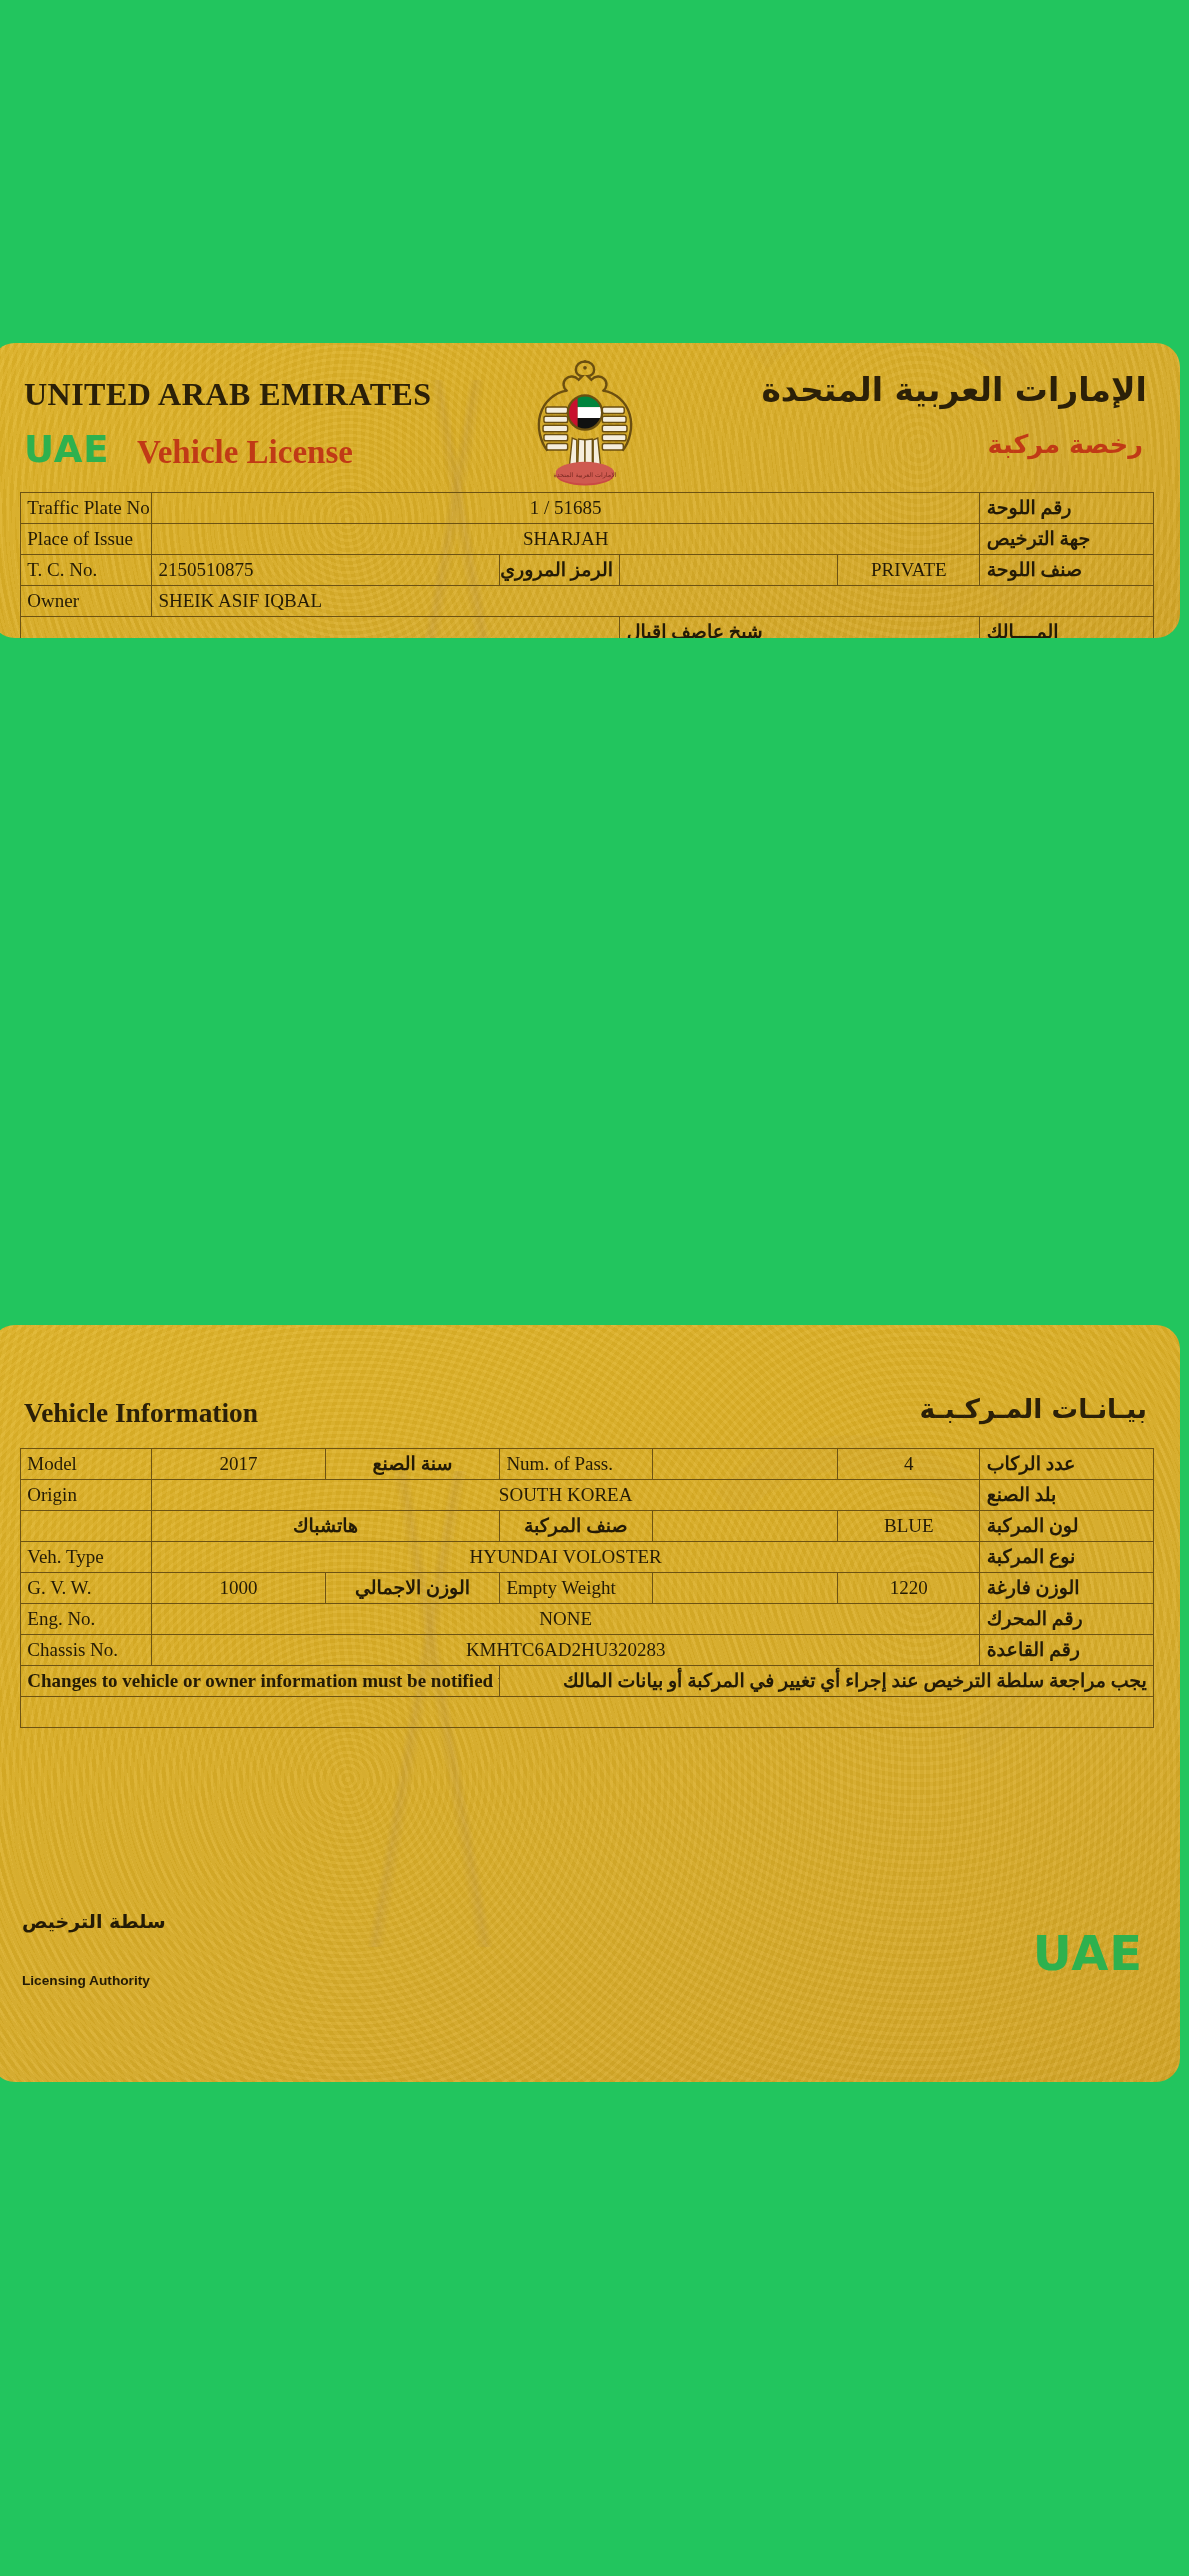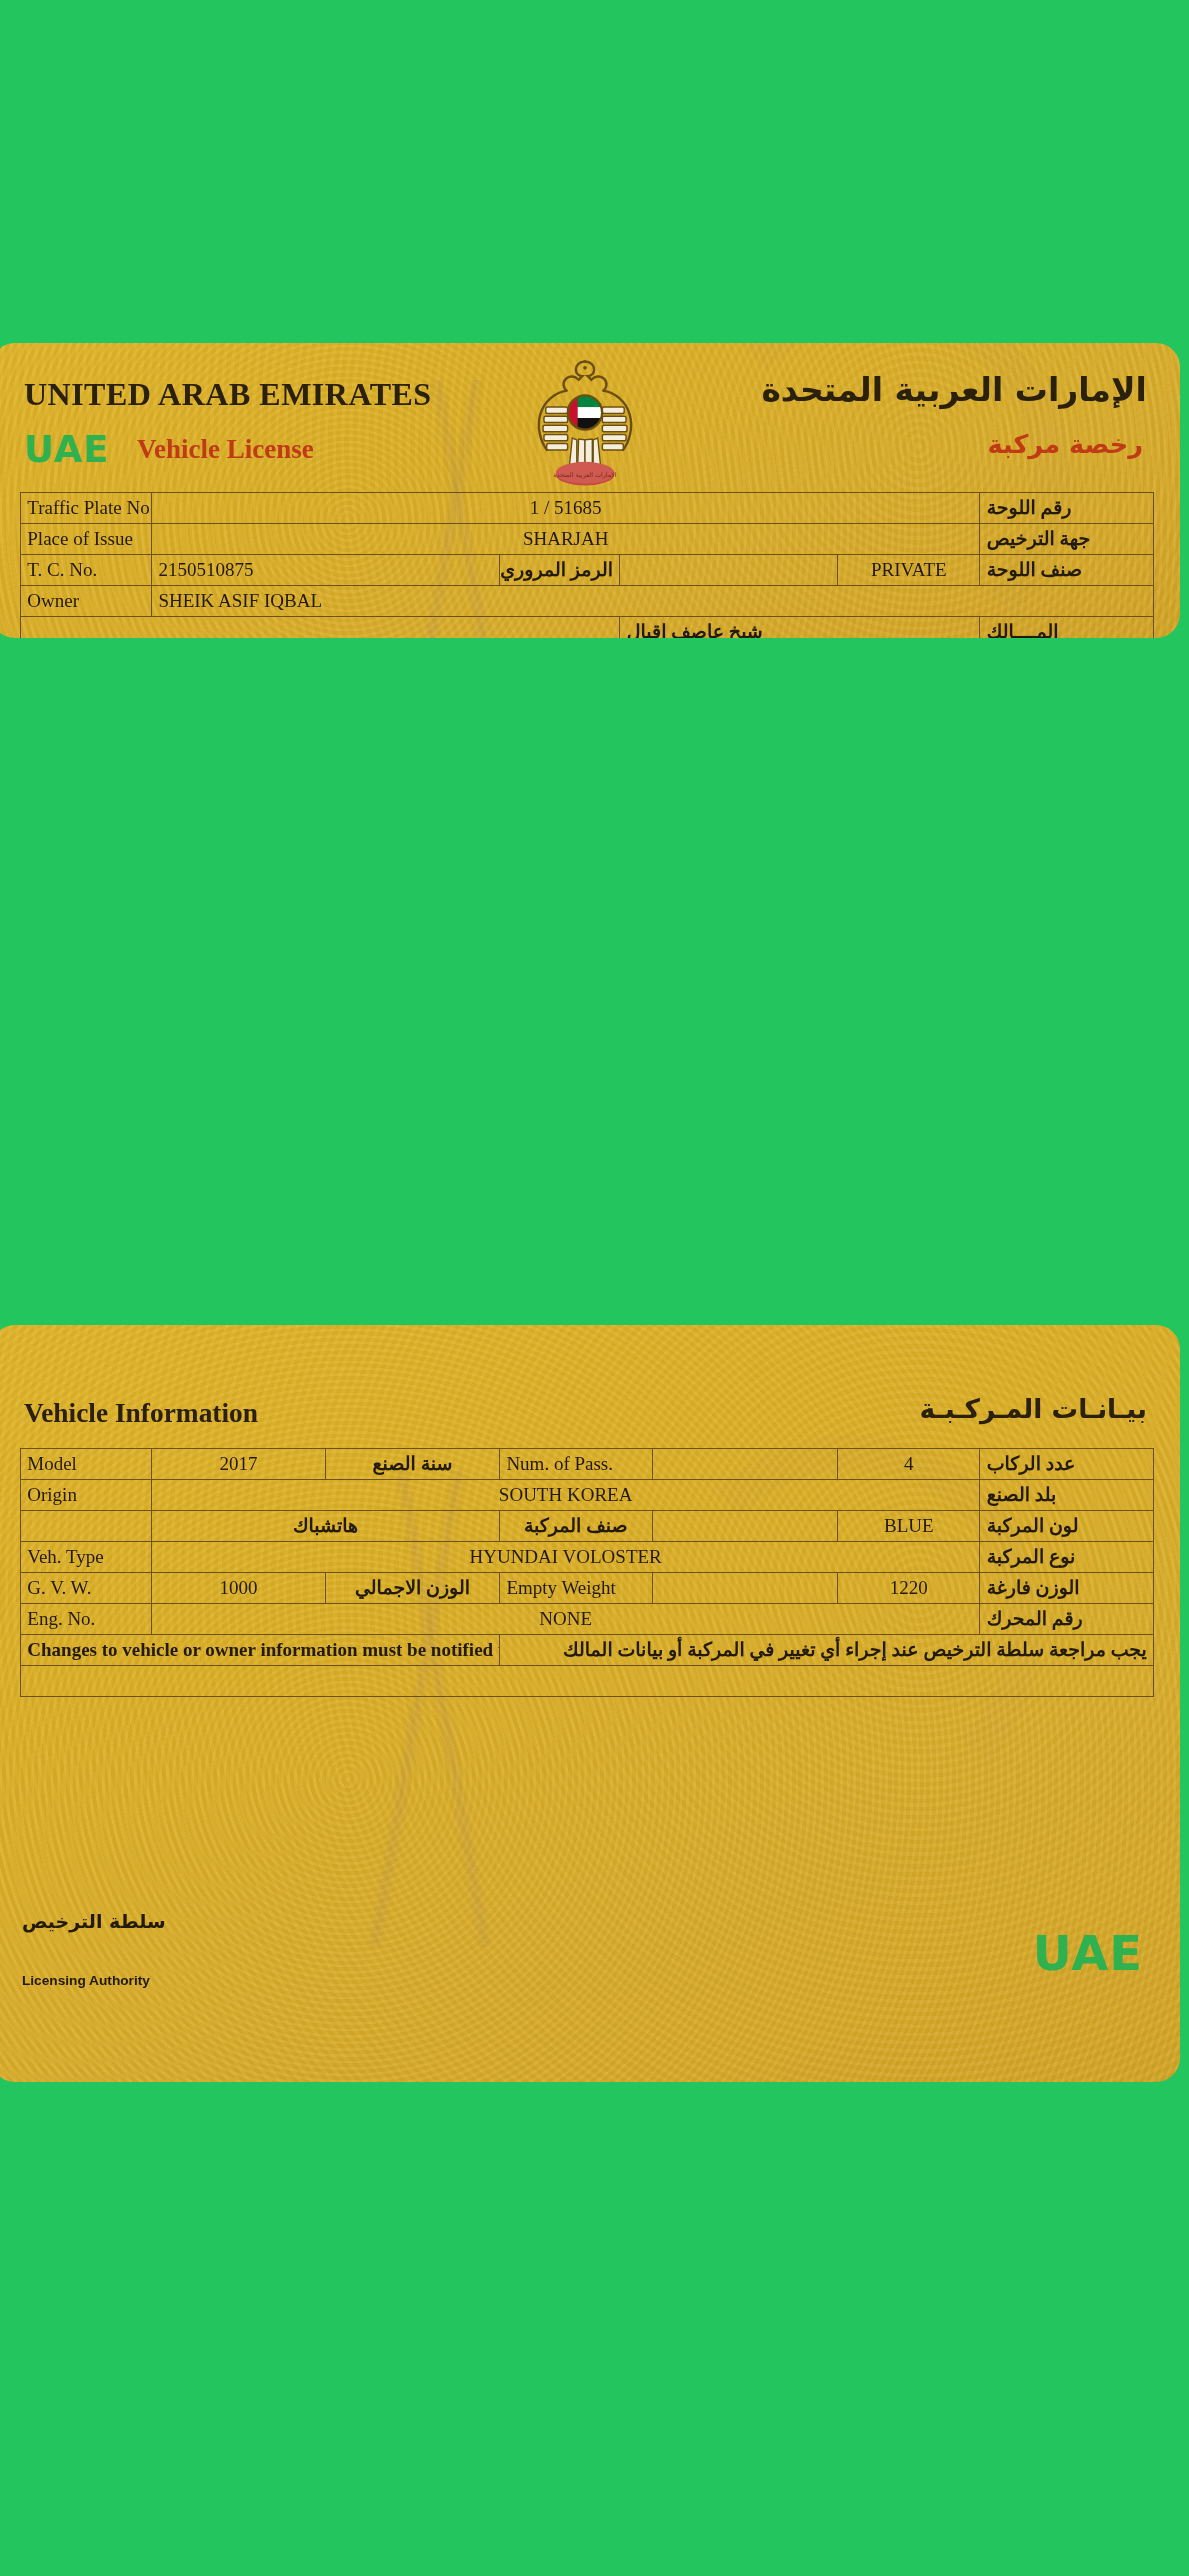--- a/index.html
+++ b/index.html
@@ -87,21 +87,21 @@
     letter-spacing: 0.9px;
     color: #2eb14e;
     line-height: 1;
   }
   .hdr-en-sub {
     position: absolute;
     left: 146px; top: 91px;
     font-family: "Liberation Serif", serif;
     font-weight: bold;
     font-style: normal;
-    font-size: 27px;
+    font-size: 33px;
     color: #c03a16;
     white-space: nowrap;
   }
   .hdr-ar-title {
     position: absolute;
     right: 33px; top: 27.4px;
     font-family: "DejaVu Sans", sans-serif;
     font-weight: bold;
     font-size: 33px;
     color: #2b2008;
@@ -427,20 +427,25 @@
           <td class="val">1220</td>
           <td class="ar">الوزن فارغة</td>
         </tr>
 
         <tr>
           <td class="lbl-en">Eng. No.</td>
           <td class="val" colspan="5">NONE</td>
           <td class="ar">رقم المحرك</td>
         </tr>
 
+        <tr>
+          <td class="lbl-en">Chassis No.</td>
+          <td class="val" colspan="5">KMHTC6AD2HU320283</td>
+          <td class="ar">رقم القاعدة</td>
+        </tr>
 
         <tr>
           <td class="note-en" colspan="3">Changes to vehicle or owner information must be notified to licensing authority</td>
           <td class="note-ar" colspan="4">يجب مراجعة سلطة الترخيص عند إجراء أي تغيير في المركبة أو بيانات المالك</td>
         </tr>
 
         <tr>
           <td class="blank-box" colspan="7"></td>
         </tr>
       </tbody>

